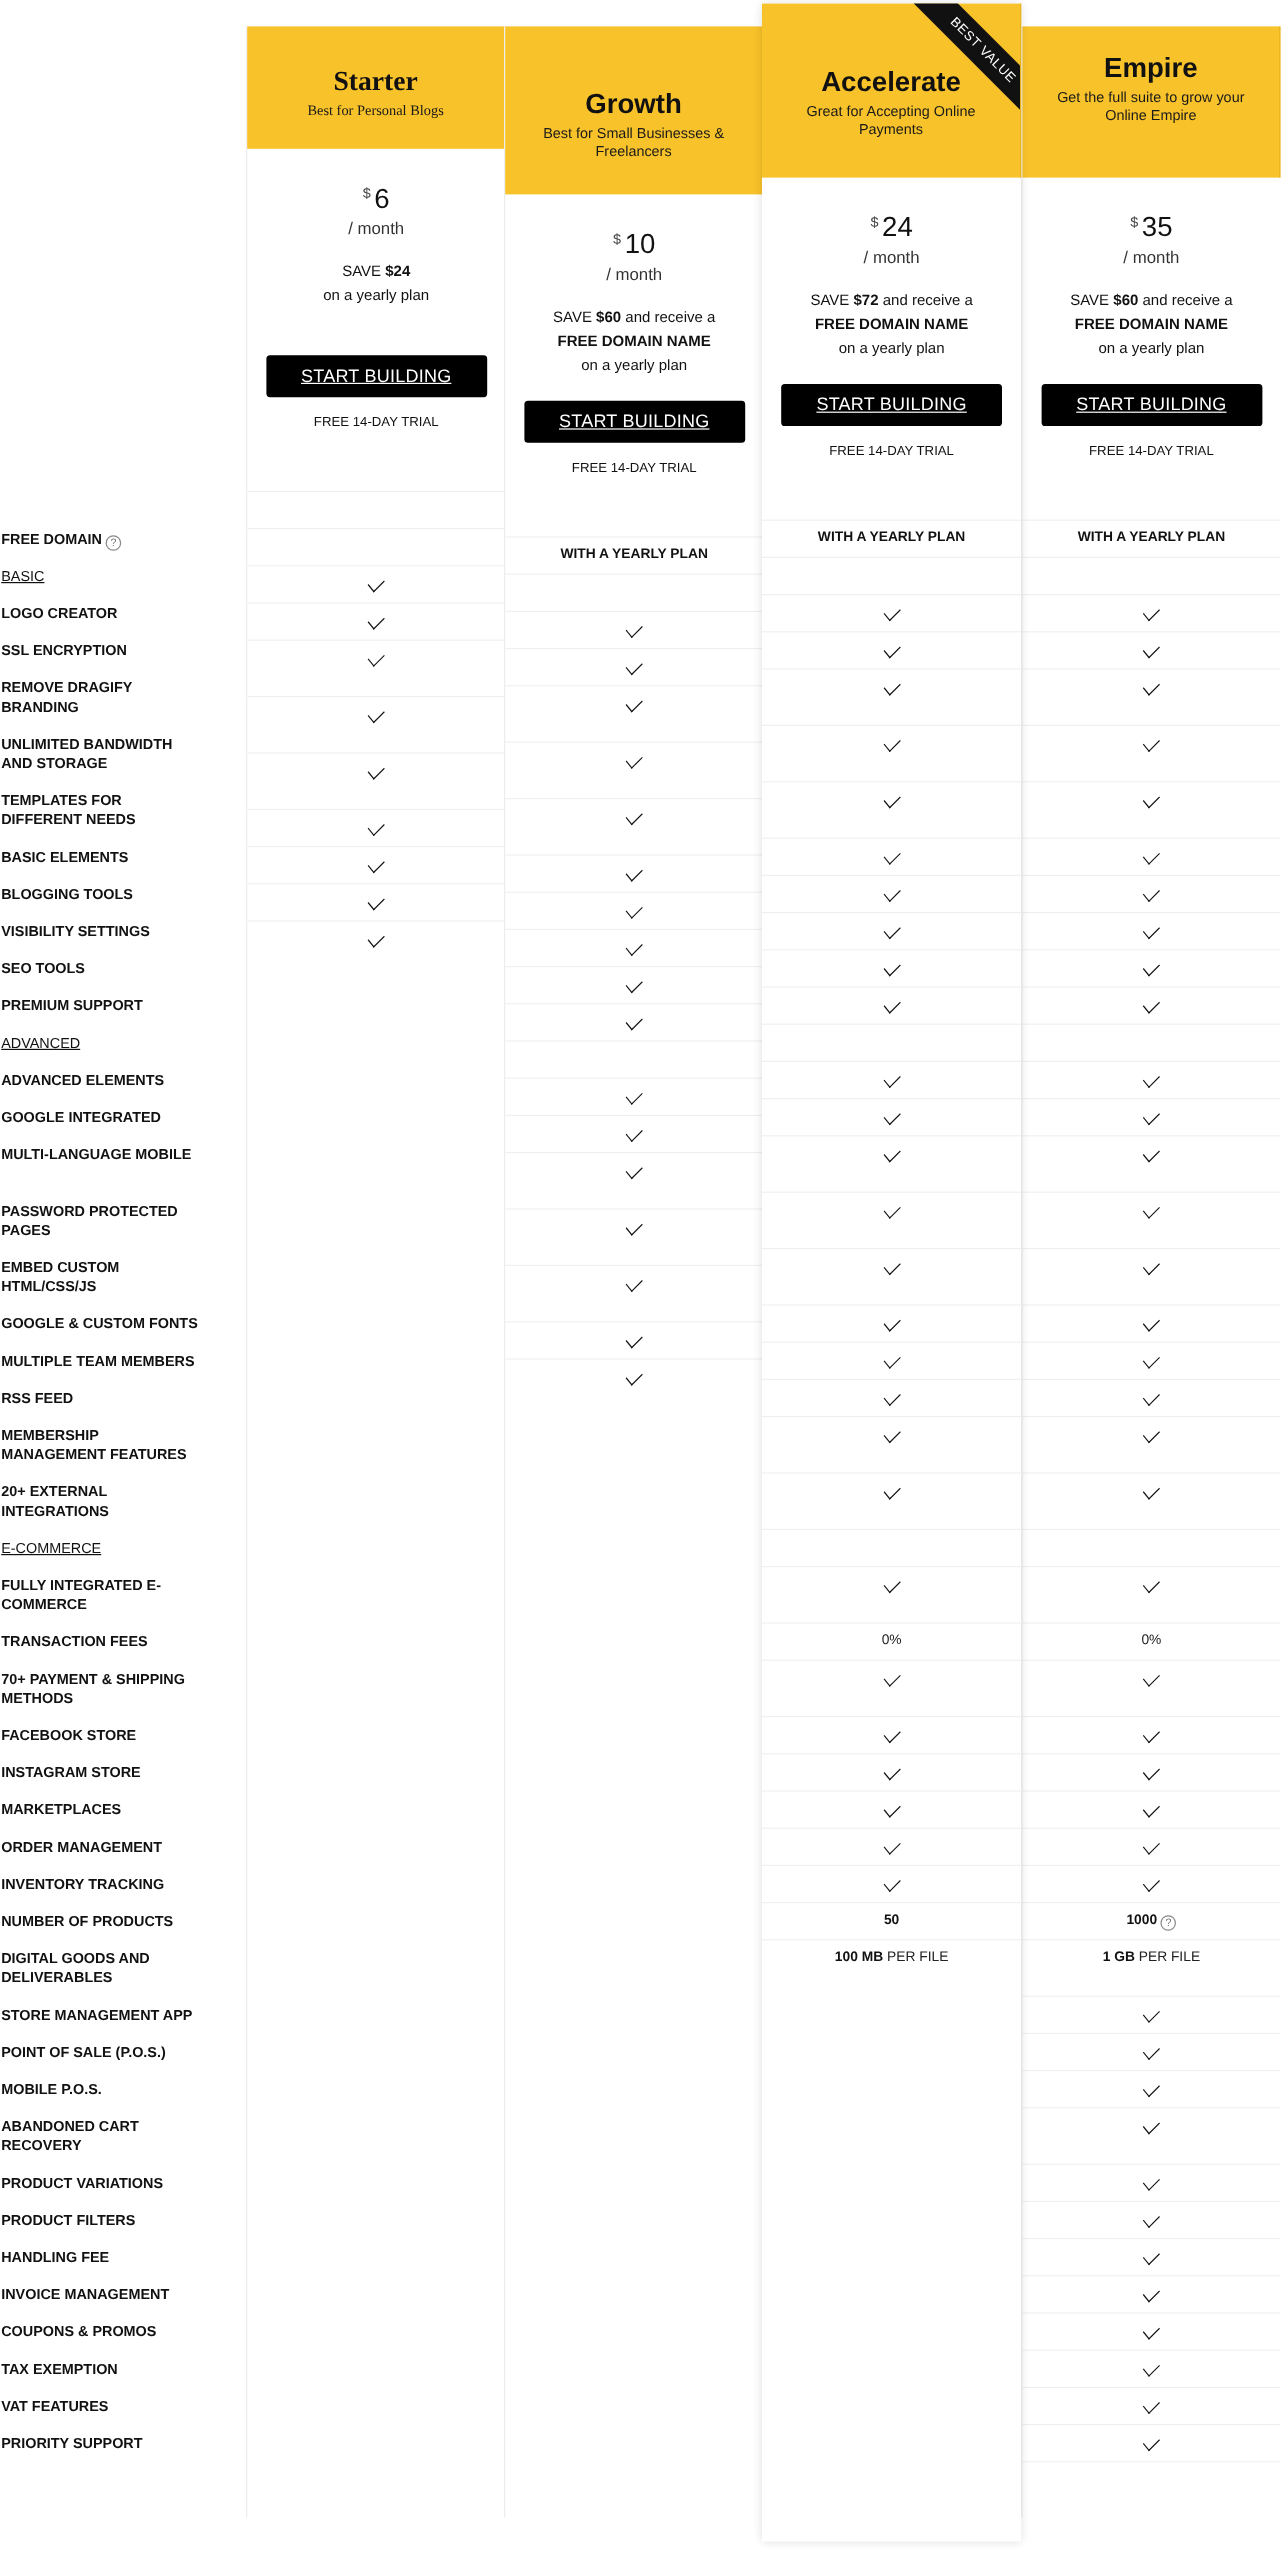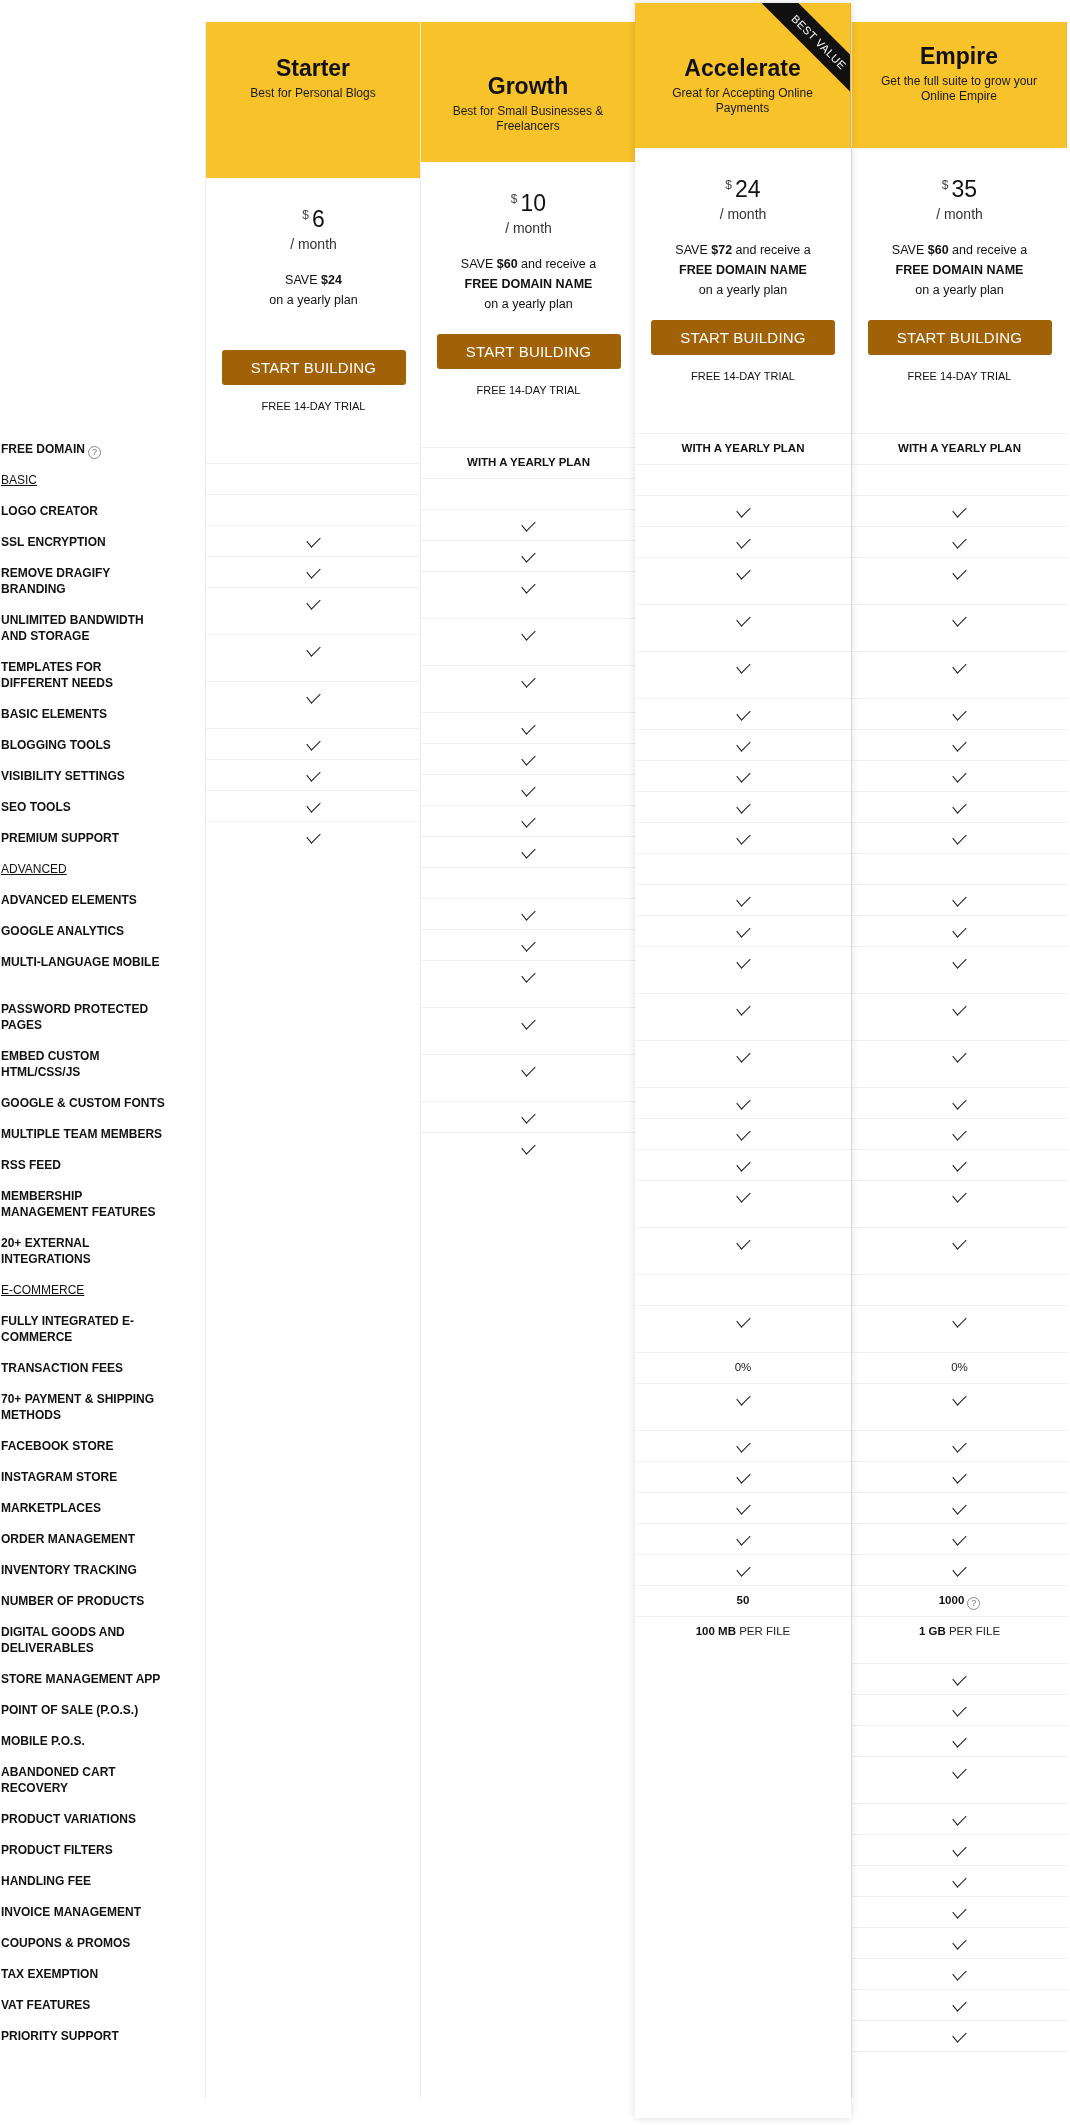--- a/index.html
+++ b/index.html
@@ -65,28 +65,29 @@
     width: 190px;
     margin-left: auto; margin-right: auto;
     height: 80px;
   }
   .save-text b { font-weight: bold; }
   .cta-btn {
     display: block;
     width: 184px;
     height: 35px;
     margin: 0 auto;
-    background: #a16207;
+    background: #000000;
     color: #fff;
     border: none;
     border-radius: 3px;
     font-family: "Liberation Sans", sans-serif;
     font-size: 15px;
     letter-spacing: 0.2px;
     cursor: pointer;
+    text-decoration: underline;
   }
   .trial-text { margin-top: 15px; font-size: 11px; color: #111; height: 41px; }
 
   .row-cell {
     border-top: 1px solid #f0f0f0;
     text-align: center;
     font-size: 11.5px;
     font-weight: bold;
     padding-top: 8px;
   }
@@ -173,21 +174,21 @@
     <div class="label-row s">
       <span class="label-text">PREMIUM SUPPORT</span>
     </div>
     <div class="label-row s section">
       <span class="label-text">ADVANCED</span>
     </div>
     <div class="label-row s">
       <span class="label-text">ADVANCED ELEMENTS</span>
     </div>
     <div class="label-row s">
-      <span class="label-text">GOOGLE ANALYTICS</span>
+      <span class="label-text">GOOGLE INTEGRATED</span>
     </div>
     <div class="label-row d">
       <span class="label-text">MULTI-LANGUAGE MOBILE</span>
     </div>
     <div class="label-row d">
       <span class="label-text">PASSWORD PROTECTED PAGES</span>
     </div>
     <div class="label-row d">
       <span class="label-text">EMBED CUSTOM HTML/CSS/JS</span>
     </div>
@@ -271,21 +272,21 @@
     </div>
     <div class="label-row s">
       <span class="label-text">VAT FEATURES</span>
     </div>
     <div class="label-row s">
       <span class="label-text">PRIORITY SUPPORT</span>
     </div>
   </div>
 
 <div class="plan-col" style="left:205px; top:22px; height:2076px;">
-    <div class="plan-head" style="height: 156px; padding-top: 33px;">
+    <div class="plan-head" style="height: 102px; padding-top: 33px; font-family: Liberation Serif, serif;">
       <span class="plan-name">Starter</span>
       <span class="plan-tag">Best for Personal Blogs</span>
     </div>
     <div class="price-block">
       <div class="price-line"><span class="price-cur">$</span><span class="price-amt">6</span></div>
       <span class="price-per">/  month</span>
       <div class="save-text"><span>SAVE </span><b>$24</b><span></span><br><span>on a yearly plan</span></div>
       <button class="cta-btn">START BUILDING</button>
       <div class="trial-text">FREE 14-DAY TRIAL</div>
     </div>

